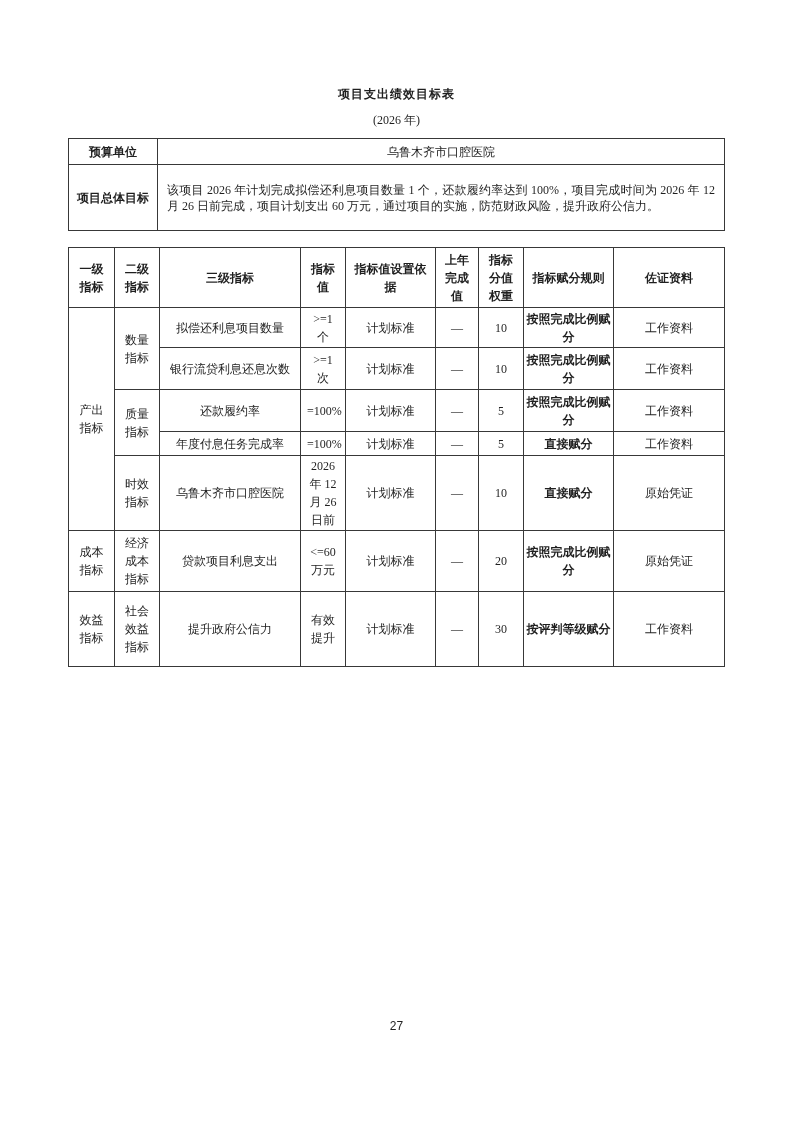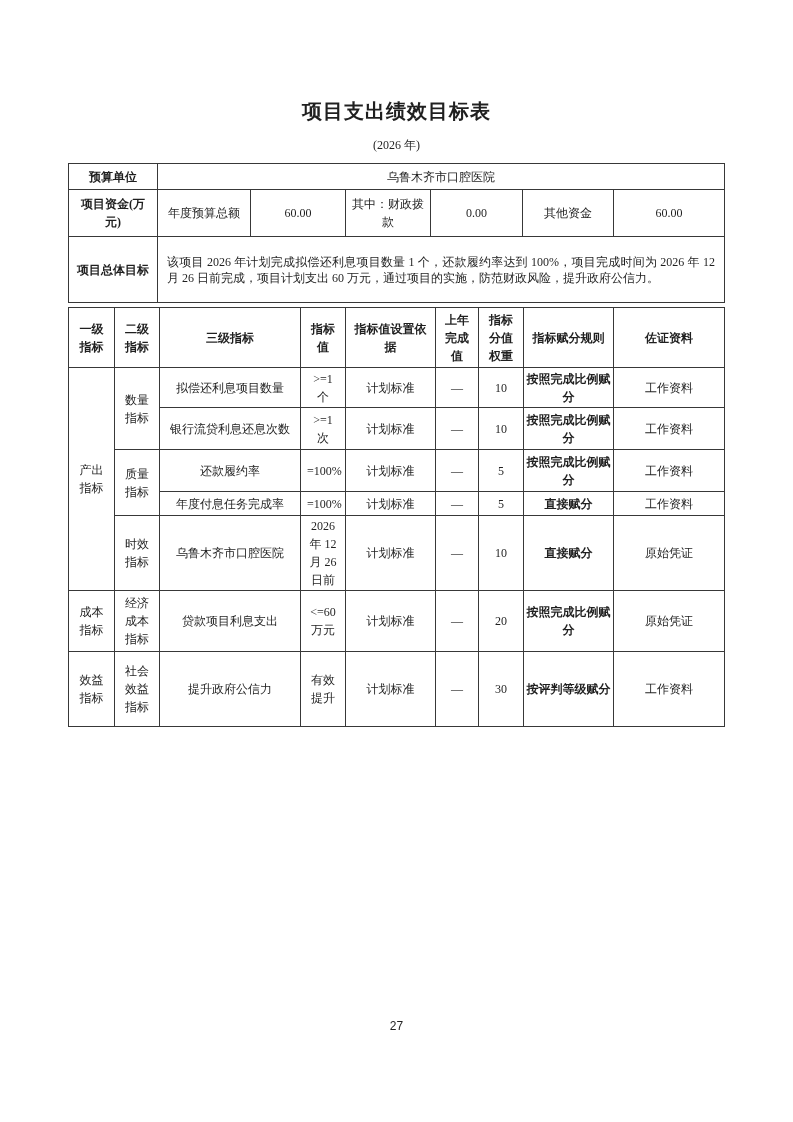--- a/index.html
+++ b/index.html
@@ -5,40 +5,40 @@
   html, body { margin:0; padding:0; }
   body {
     width:793px; height:1122px;
     background:#ffffff;
     font-family:"Liberation Serif","DejaVu Serif",serif;
     color:#1f1f1f;
   }
   .page { position:relative; width:793px; height:1122px; overflow:hidden; }
 
   .doc-title {
-    margin:12px; padding-top:86px;
-    text-align:center;
-    font-size:20px; font-weight:bold;
+    margin:0; padding-top:86px;
+    text-align:center;
+    font-size:12px; font-weight:bold;
     letter-spacing:1px;
   }
   .doc-subtitle {
     margin-top:9px;
     text-align:center;
     font-size:12px;
   }
 
   table {
     border-collapse:collapse;
     table-layout:fixed;
     width:656px;
     margin-left:68px;
     empty-cells:show;
   }
   .info-table { margin-top:9px; }
-  .indicator-table { margin-top:4px; }
+  .indicator-table { margin-top:16px; }
 
   td, th {
     border:1px solid #383838;
     font-size:12px;
     line-height:18px;
     text-align:center;
     vertical-align:middle;
     padding:1px 2px;
     font-weight:normal;
     word-wrap:normal;
@@ -82,29 +82,20 @@
         <col style="width:95px">
       <col style="width:85px">
         <col style="width:92px">
         <col style="width:91px">
       <col style="width:111px">
     </colgroup>
     <tbody>
         <tr style="height:26px">
       <th class="lbl">预算单位</th>
       <td colspan="6">乌鲁木齐市口腔医院</td>
-    </tr>
-    <tr style="height:47px">
-      <th class="lbl">项目资金(万元)</th>
-      <td>年度预算总额</td>
-      <td>60.00</td>
-      <td class="fiscal-cell">其中：财政拨款</td>
-      <td>0.00</td>
-      <td>其他资金</td>
-      <td>60.00</td>
     </tr>
     <tr style="height:66px">
       <th class="lbl">项目总体目标</th>
       <td colspan="6" class="goal-cell">该项目 2026 年计划完成拟偿还利息项目数量 1 个，还款履约率达到 100%，项目完成时间为 2026 年 12 月 26 日前完成，项目计划支出 60 万元，通过项目的实施，防范财政风险，提升政府公信力。</td>
     </tr>
   </tbody>
     </table>
 
   <table class="indicator-table">
     <colgroup>

